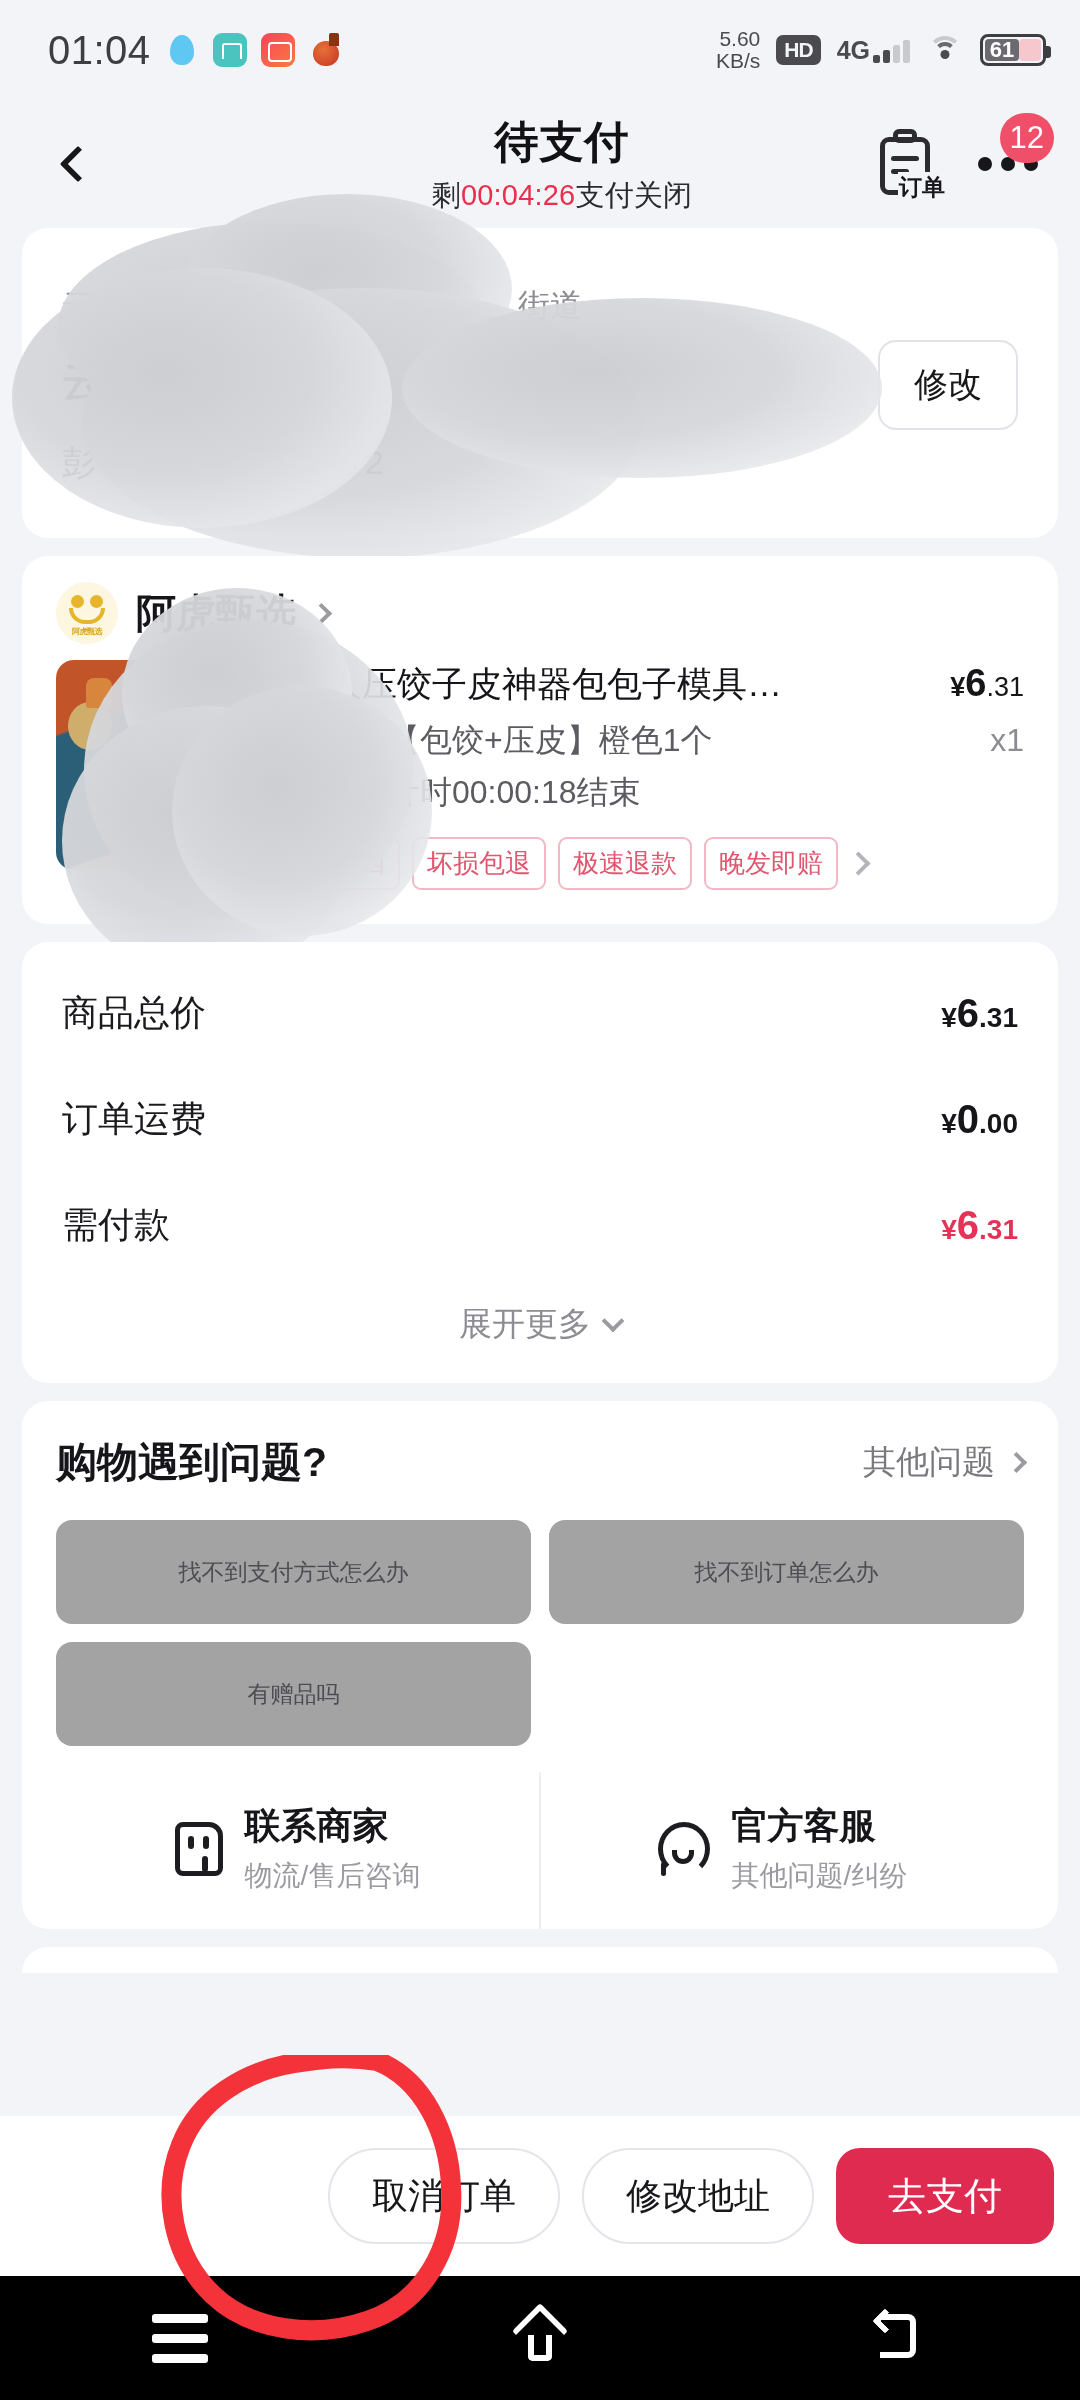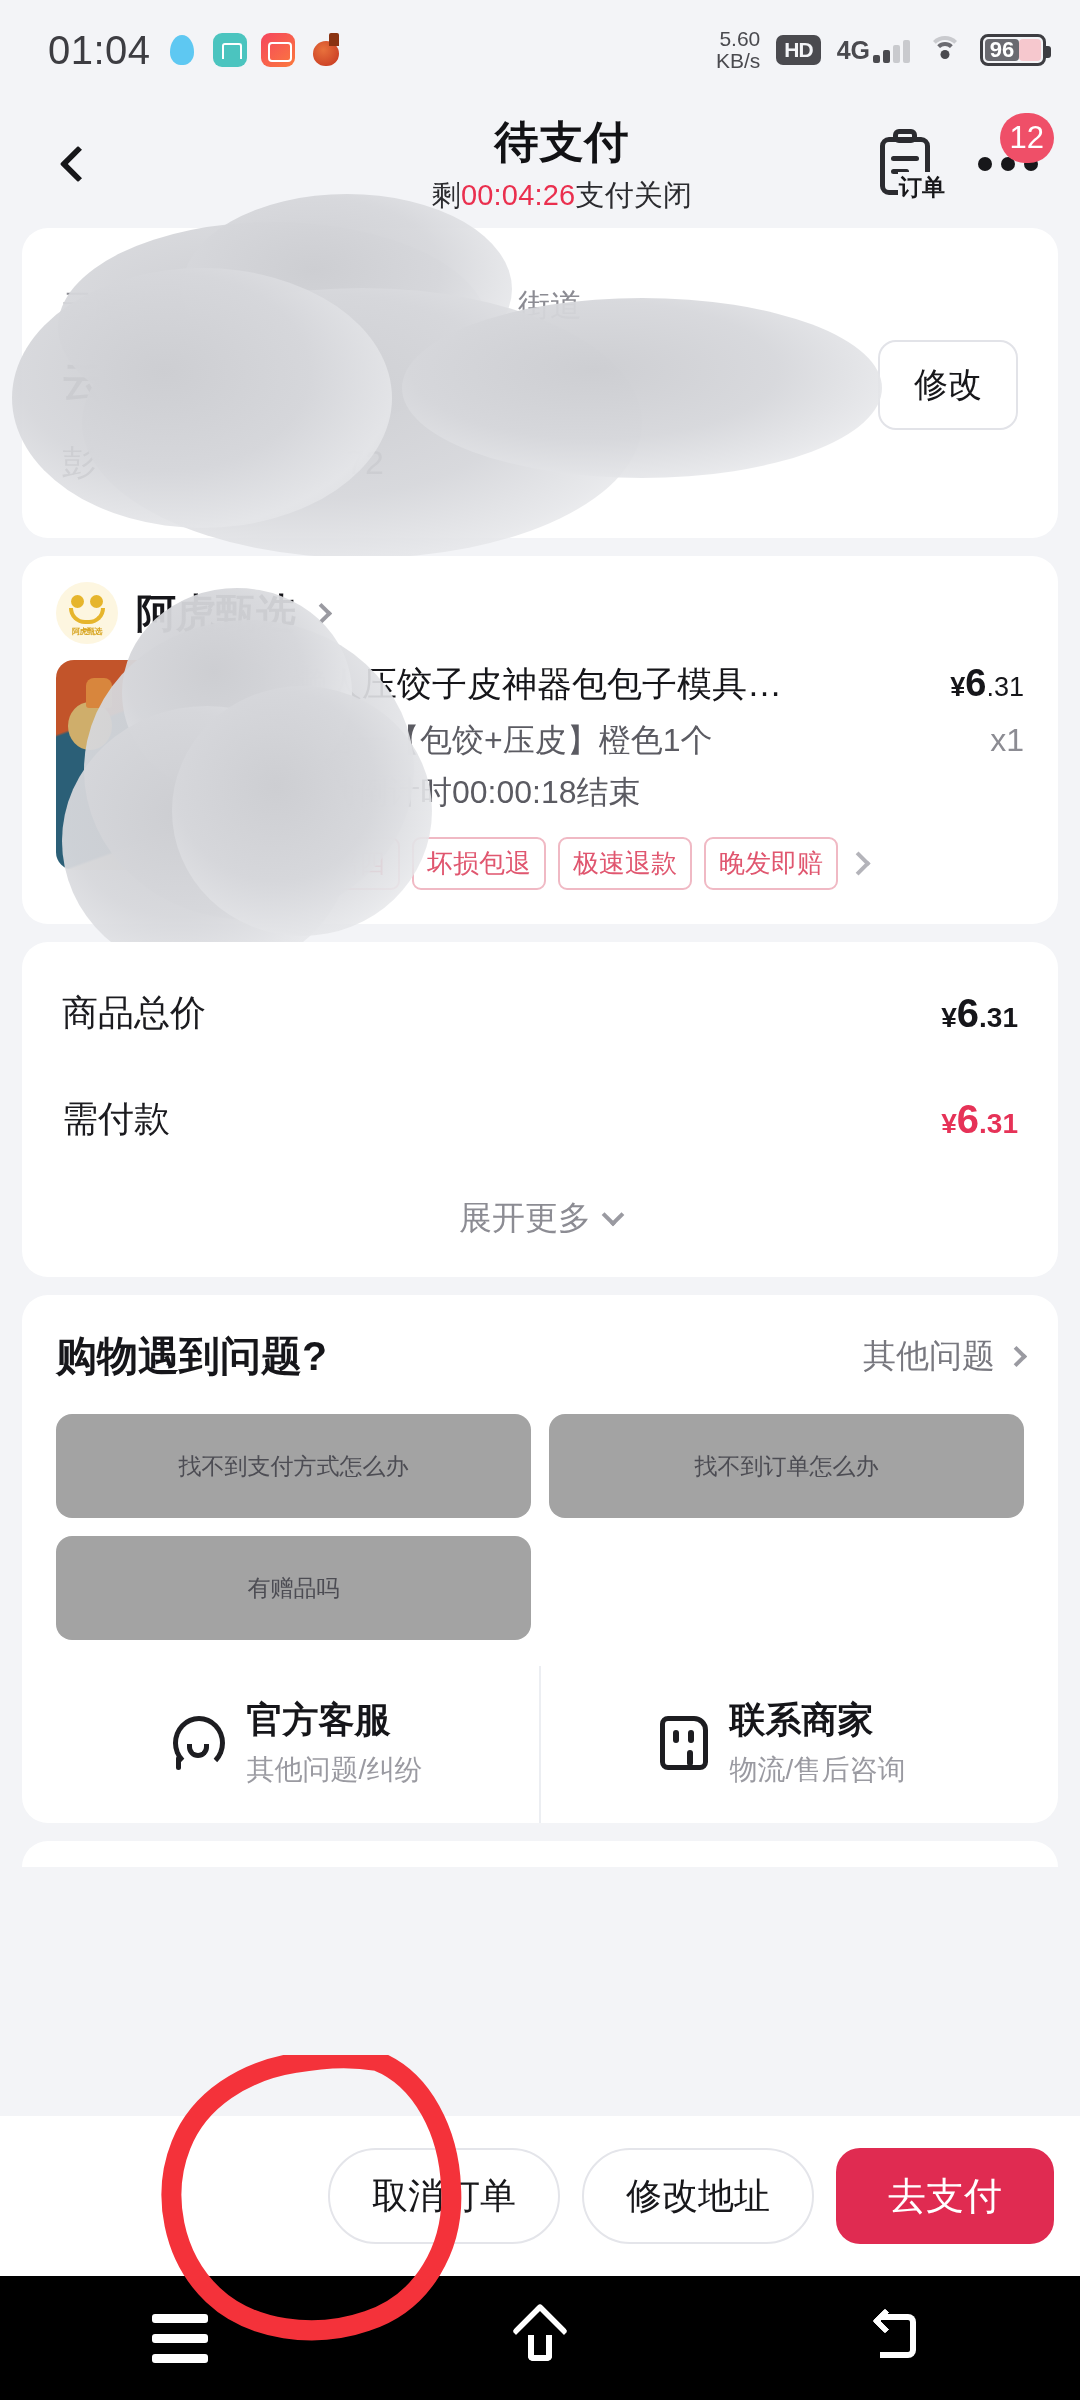--- a/index.html
+++ b/index.html
@@ -417,21 +417,21 @@
           <i></i>
         </div>
     </div>
     <div class="sb-wifi">
         <span></span>
         <span></span>
         <span></span>
       </div>
     <div class="sb-batt">
       <div class="sb-batt-fill" style="width:61%">
-        <span class="sb-batt-num">96</span>
+        <span class="sb-batt-num">61</span>
       </div>
       <div class="sb-batt-rest"></div>
     </div>
   </div>
 </div>
 
 <div class="header">
   <div class="back-btn">
     <span class="back-chevron"></span>
   </div>
@@ -513,20 +513,24 @@
   <div class="smudge" style="left:40px; top:150px; width:290px; height:270px;"></div>
   <div class="smudge" style="left:150px; top:130px; width:260px; height:250px;"></div>
 </div>
 
 <div class="card sum-card">
   <div class="sum-row">
     <span class="sum-label">商品总价</span>
     <span class="sum-val"><span class="yen">¥</span><span class="int">6</span><span class="dec">.31</span></span>
   </div>
   <div class="sum-row">
+    <span class="sum-label">订单运费</span>
+    <span class="sum-val"><span class="yen">¥</span><span class="int">0</span><span class="dec">.00</span></span>
+  </div>
+  <div class="sum-row">
     <span class="sum-label">需付款</span>
     <span class="sum-val accent"><span class="yen">¥</span><span class="int">6</span><span class="dec">.31</span></span>
   </div>
   <div class="sum-more">
     <span>展开更多</span>
     <span class="chev-down"></span>
   </div>
 </div>
 
 <div class="card help-card">
@@ -537,42 +541,42 @@
       <span class="chev-sm"></span>
     </span>
   </div>
   <div class="chip-grid">
     <div class="chip">找不到支付方式怎么办</div>
     <div class="chip">找不到订单怎么办</div>
     <div class="chip">有赠品吗</div>
   </div>
   <div class="contact-row">
     <div class="contact-col">
-      <div class="ic-headset">
-        <span class="ring"></span>
-          <span class="smile"></span>
-          <span class="stem"></span>
-      </div>
-      <div class="contact-text">
-        <span class="contact-main">官方客服</span>
-        <span class="contact-sub">其他问题/纠纷</span>
-      </div>
-    </div>
-    <div class="contact-col">
       <div class="ic-chat">
         <span class="body"></span>
           <span class="d1"></span>
           <span class="d2"></span>
           <span class="tail"></span>
       </div>
       <div class="contact-text">
         <span class="contact-main">联系商家</span>
         <span class="contact-sub">物流/售后咨询</span>
       </div>
     </div>
+    <div class="contact-col">
+      <div class="ic-headset">
+        <span class="ring"></span>
+          <span class="smile"></span>
+          <span class="stem"></span>
+      </div>
+      <div class="contact-text">
+        <span class="contact-main">官方客服</span>
+        <span class="contact-sub">其他问题/纠纷</span>
+      </div>
+    </div>
   </div>
 </div>
 
 <div class="peek-card"></div>
 
 <div class="actionbar">
   <button class="btn-ghost">取消订单</button>
   <button class="btn-ghost">修改地址</button>
   <button class="btn-primary">去支付</button>
 </div>

